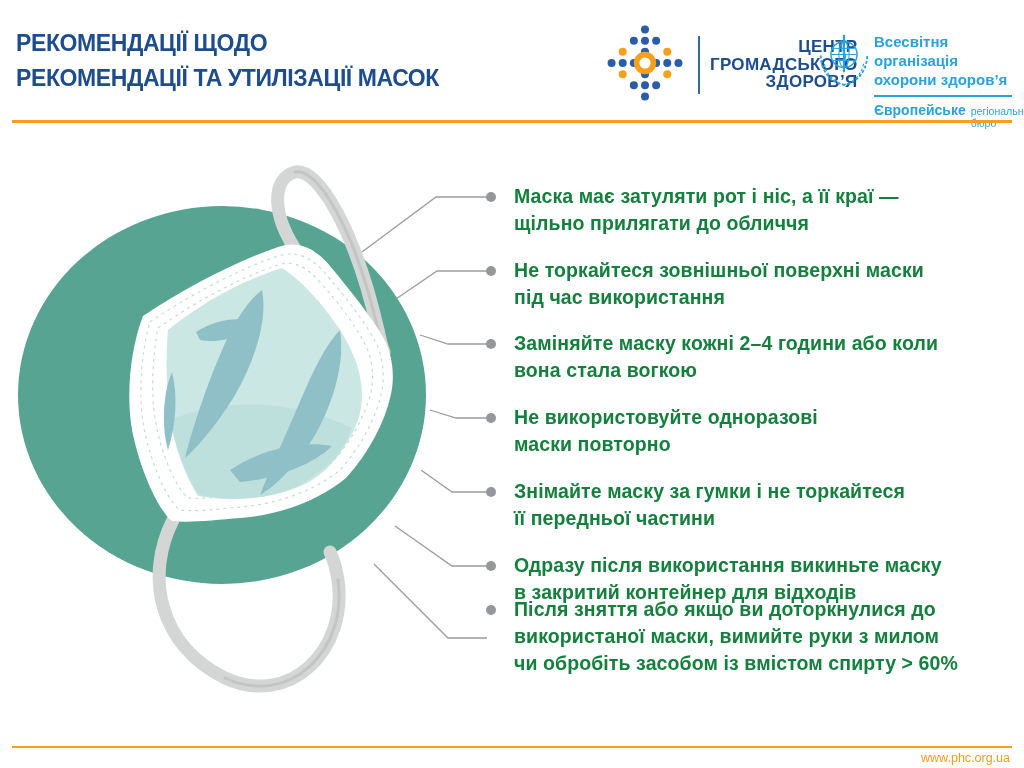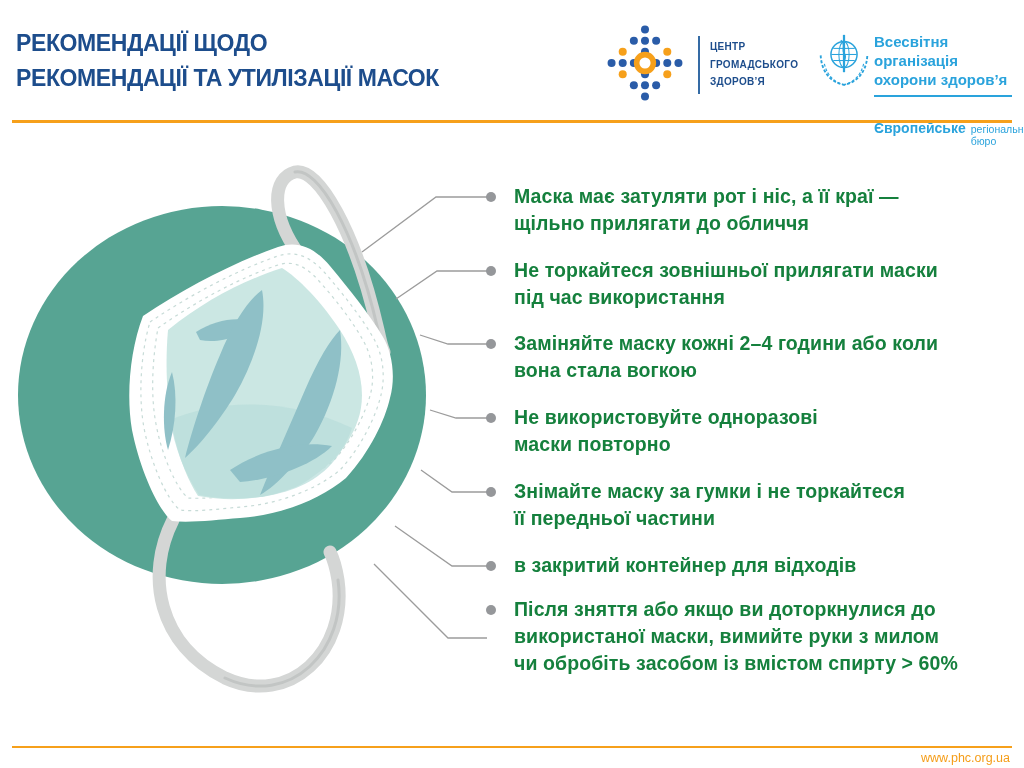--- a/index.html
+++ b/index.html
@@ -15,30 +15,30 @@
   }
   .hrule{position:absolute;left:12px;width:1000px;height:3px;background:#f6a01b;}
   .hrule.top{top:120px;}
   .hrule.bottom{top:746px;height:2px;}
 
   .phc-block{position:absolute;left:604px;top:22px;width:210px;height:88px;}
   .phc-dots{position:absolute;left:2px;top:2px;}
   .phc-divider{position:absolute;left:94px;top:14px;width:2px;height:58px;background:#356ba5;}
   .phc-text{
     position:absolute;left:106px;top:16px;color:#1d4d8c;font-weight:bold;
-    font-size:10px;line-height:17.5px;letter-spacing:0.3px;
+    font-size:17px;line-height:17.5px;letter-spacing:0.3px;text-align:right;
   }
 
   .who-block{position:absolute;left:814px;top:24px;width:200px;height:90px;}
   .who-emblem{position:absolute;left:2px;top:6px;}
   .who-text{position:absolute;left:60px;top:8px;color:#2aa3dc;}
   .who-name{font-weight:bold;font-size:15px;line-height:19px;}
   .who-rule{width:138px;height:2px;background:#2aa3dc;margin-top:6px;}
   .who-region{margin-top:5px;display:flex;align-items:baseline;gap:5px;}
-  .who-region .main{font-weight:bold;font-size:14px;margin-top:18px;}
+  .who-region .main{font-weight:bold;font-size:14px;}
   .who-region .sub{font-size:10.5px;}
 
   
   .illustration{position:absolute;left:0;top:130px;}
 
   
   .bullets{position:absolute;left:0;top:0;width:1024px;height:768px;pointer-events:none;}
   .bullet{
     position:absolute;left:514px;width:500px;
     color:#15803d;font-weight:bold;font-size:19.5px;line-height:27px;
@@ -198,21 +198,21 @@
 <div class="bullets">
 
   <div class="bullet" style="top:183px">
     <span class="dot"></span>
     <div>Маска має затуляти рот і ніс, а її краї —</div>
     <div>щільно прилягати до обличчя</div>
   </div>
 
   <div class="bullet" style="top:257px">
     <span class="dot"></span>
-    <div>Не торкайтеся зовнішньої прилягати маски</div>
+    <div>Не торкайтеся зовнішньої поверхні маски</div>
     <div>під час використання</div>
   </div>
 
   <div class="bullet" style="top:330px">
     <span class="dot"></span>
     <div>Заміняйте маску кожні 2–4 години або коли</div>
     <div>вона стала вогкою</div>
   </div>
 
   <div class="bullet" style="top:404px">
@@ -222,20 +222,21 @@
   </div>
 
   <div class="bullet" style="top:478px">
     <span class="dot"></span>
     <div>Знімайте маску за гумки і не торкайтеся</div>
     <div>її передньої частини</div>
   </div>
 
   <div class="bullet" style="top:552px">
     <span class="dot"></span>
+    <div>Одразу після використання викиньте маску</div>
     <div>в закритий контейнер для відходів</div>
   </div>
 
   <div class="bullet" style="top:596px">
     <span class="dot"></span>
     <div>Після зняття або якщо ви доторкнулися до</div>
     <div>використаної маски, вимийте руки з милом</div>
     <div>чи обробіть засобом із вмістом спирту &gt; 60%</div>
   </div>
 

